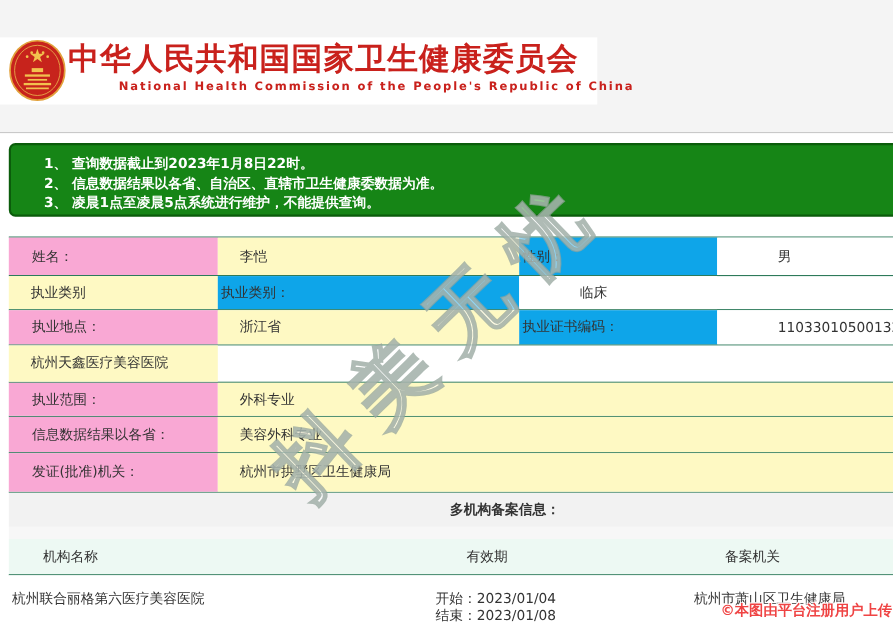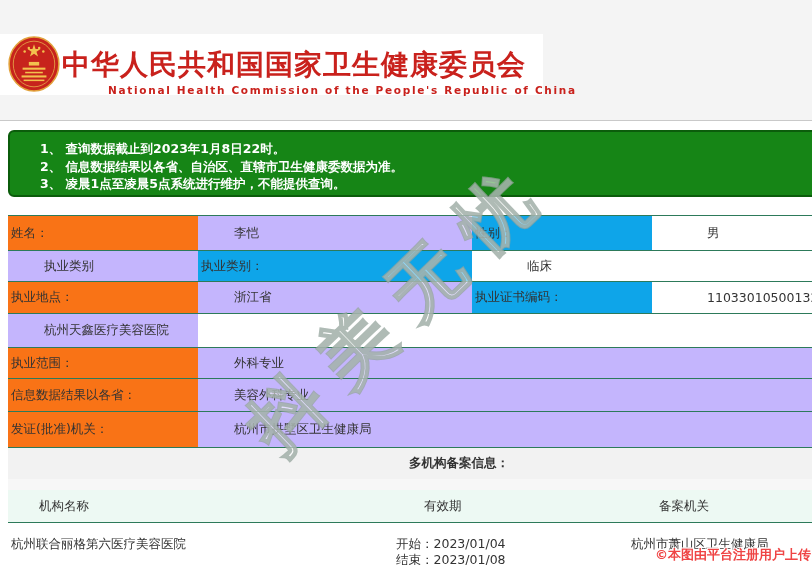--- a/index.html
+++ b/index.html
@@ -4,35 +4,35 @@
 <style>
   html,body{margin:0;padding:0;}
   body{font-family:"DejaVu Sans","Liberation Sans",sans-serif;}
   .page{position:relative;width:812px;height:565px;overflow:hidden;background:#ffffff;}
 
   
   .header-backdrop{position:absolute;left:0;top:0;width:812px;height:120px;background:#f4f4f4;border-bottom:1px solid #c9c9c9;}
   .header-box{position:absolute;left:0;top:34px;width:543px;height:61px;background:#ffffff;}
   .emblem{position:absolute;left:8px;top:2px;width:52px;height:56px;}
   .title-wrap{position:absolute;left:62px;top:4px;}
-  .cn-title{font-size:28px;font-weight:bold;color:#c9211c;letter-spacing:1px;line-height:32px;white-space:nowrap;margin-top:11px;}
+  .cn-title{font-size:28px;font-weight:bold;color:#c9211c;letter-spacing:1px;line-height:32px;white-space:nowrap;}
   .en-title{font-size:10.5px;font-weight:bold;color:#c9211c;letter-spacing:1.7px;margin-top:3px;white-space:nowrap;margin-left:46px;}
 
   
   .notice{position:absolute;left:8px;top:130px;width:894px;height:67px;background:#168516;border:2px solid #0b5c0b;border-radius:6px;box-sizing:border-box;color:#ffffff;font-size:12.5px;font-weight:bold;padding:8px 0 0 30px;line-height:17.5px;}
   .notice div{white-space:nowrap;}
 
   
   .content{position:absolute;left:8px;top:215px;width:902px;}
   .itable{border-top:1px solid #2d7a5a;}
   .irow{display:grid;grid-template-columns:190px 274px 180px 1fr;border-bottom:1px solid #2d7a5a;font-size:12.5px;color:#333;align-items:stretch;}
   .irow.full{grid-template-columns:190px 1fr;}
   .cell{display:flex;align-items:center;}
-  .cell.lbl{background:#f97316;padding-left:3px;}
-  .cell.val1{padding-left:36px;background:#c4b5fd;}
+  .cell.lbl{background:#f9a8d4;padding-left:21px;}
+  .cell.val1{padding-left:20px;background:#fef9c3;}
   .cell.val2{padding-left:55px;background:#ffffff;}
   .cell.lbl2{background:#0ea5e9;padding-left:3px;font-family:Liberation Mono, monospace;}
 
   .section-band{height:31px;background:#f2f2f2;display:flex;align-items:center;justify-content:center;font-size:12.5px;font-weight:bold;color:#333;}
   .section-gap{height:11px;background:#f7f7f7;}
   .brow{display:grid;grid-template-columns:385px 235px 1fr;font-size:12.5px;color:#333;}
   .brow.head{background:#edf9f3;border-bottom:1px solid #2d7a5a;height:32px;align-items:center;}
   .brow.head > div{padding-left:19px;margin-left:12px;}
   .brow.data{background:#ffffff;min-height:60px;}
   .brow.data > div{padding:13px 0 0 3px;line-height:16px;}

